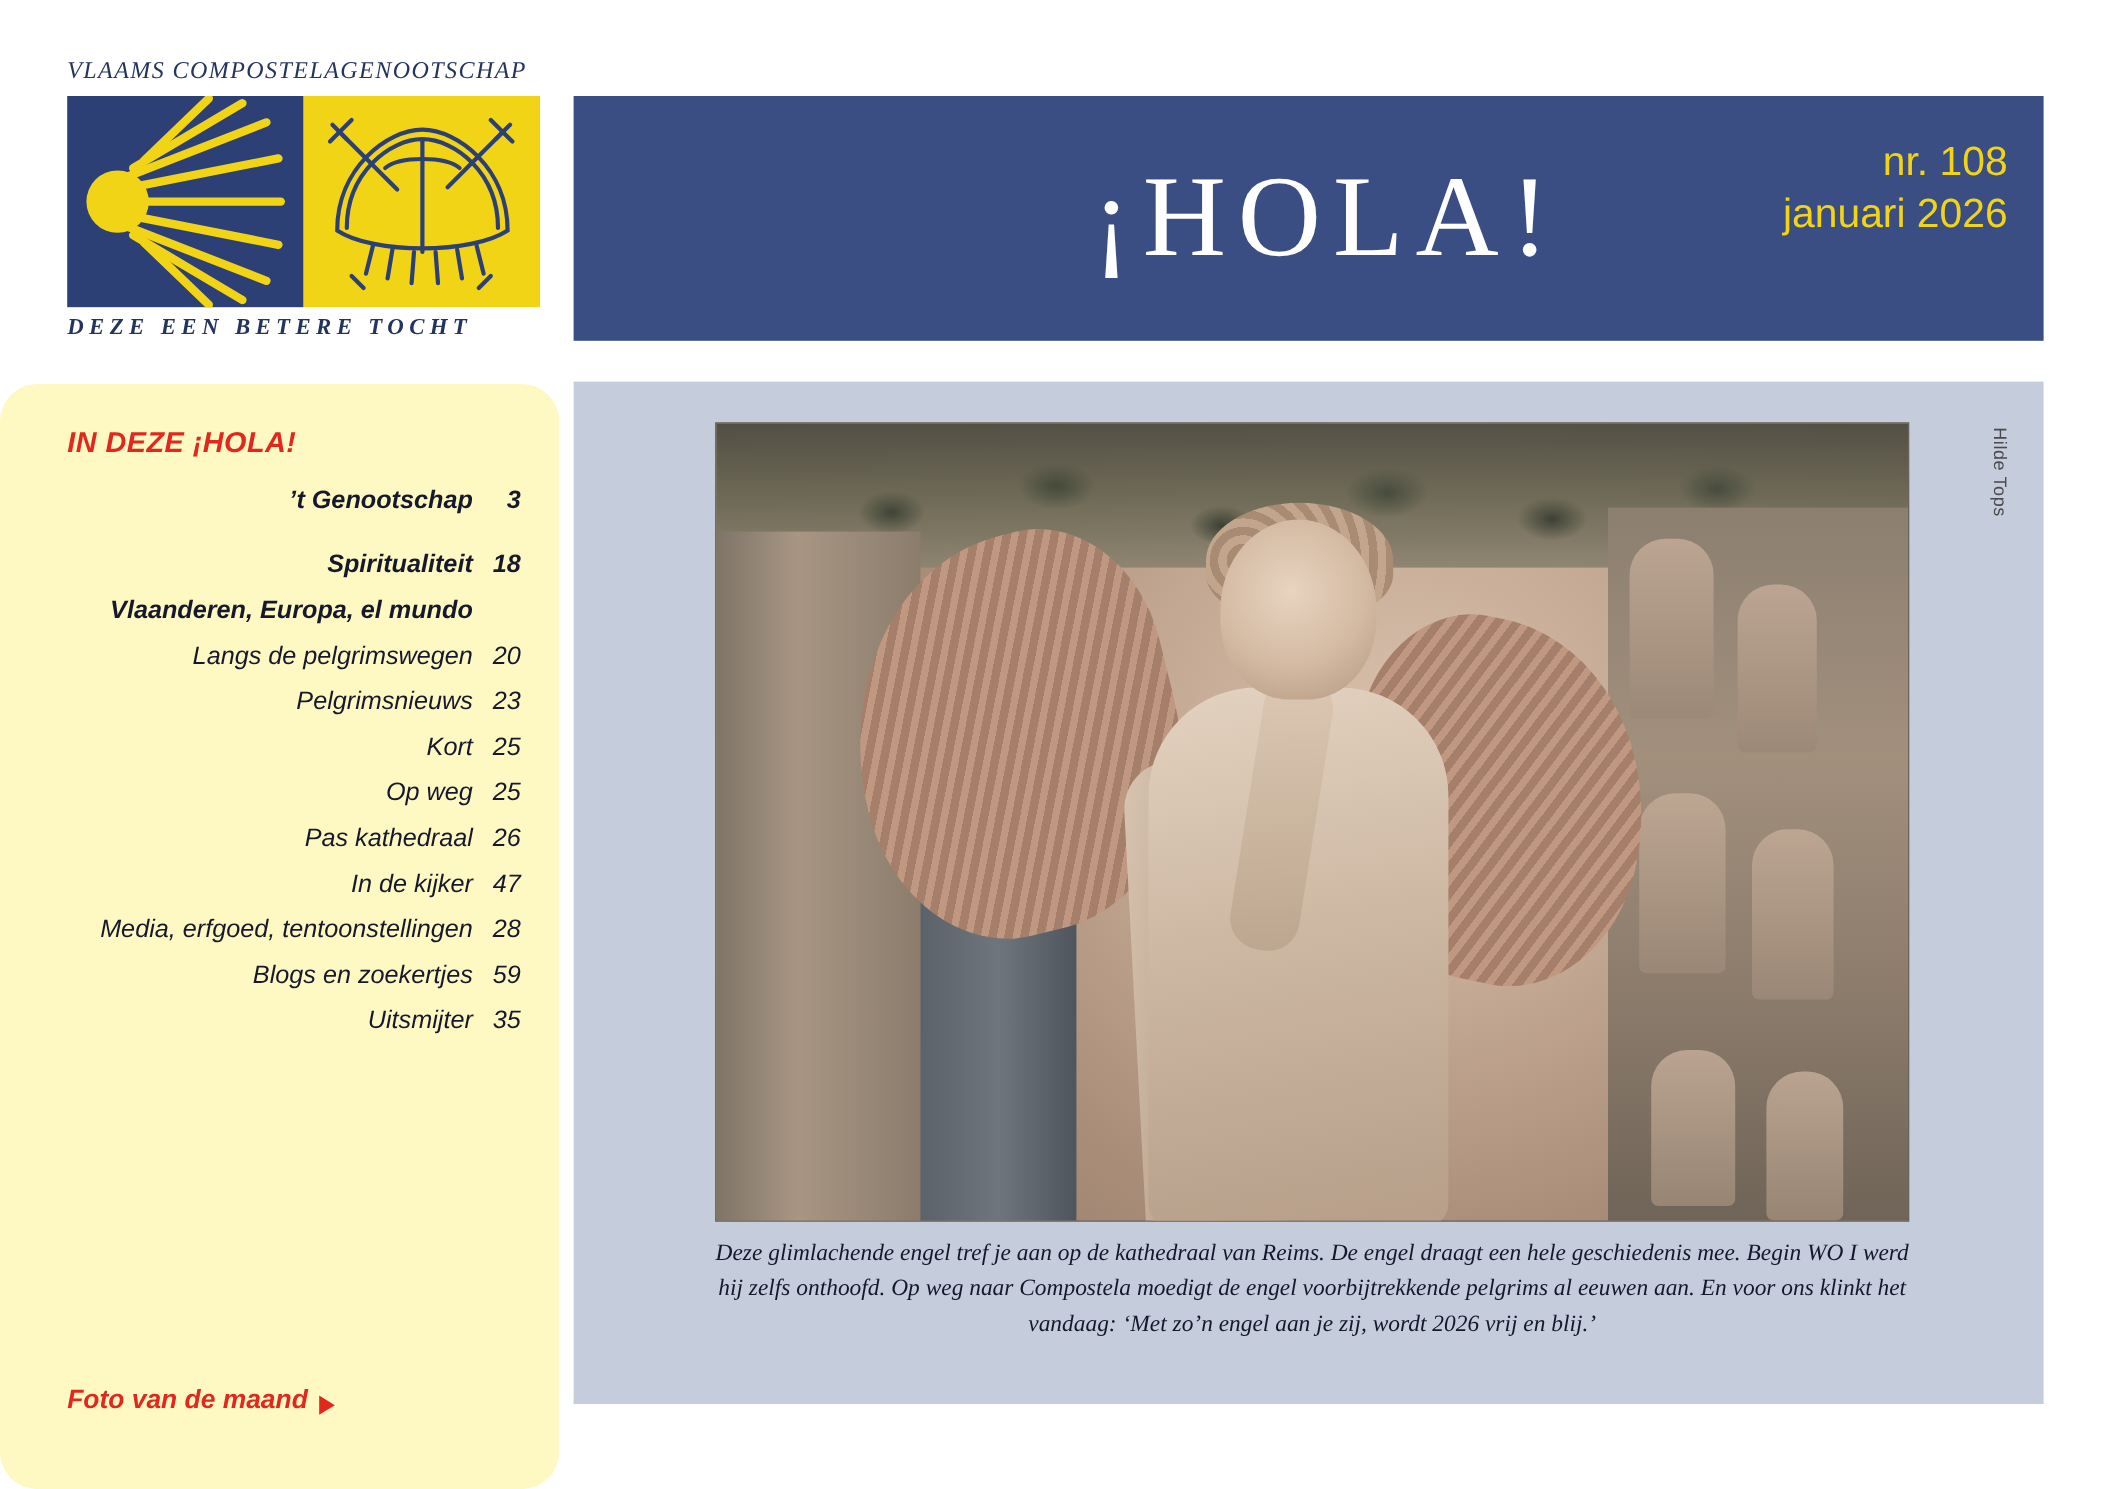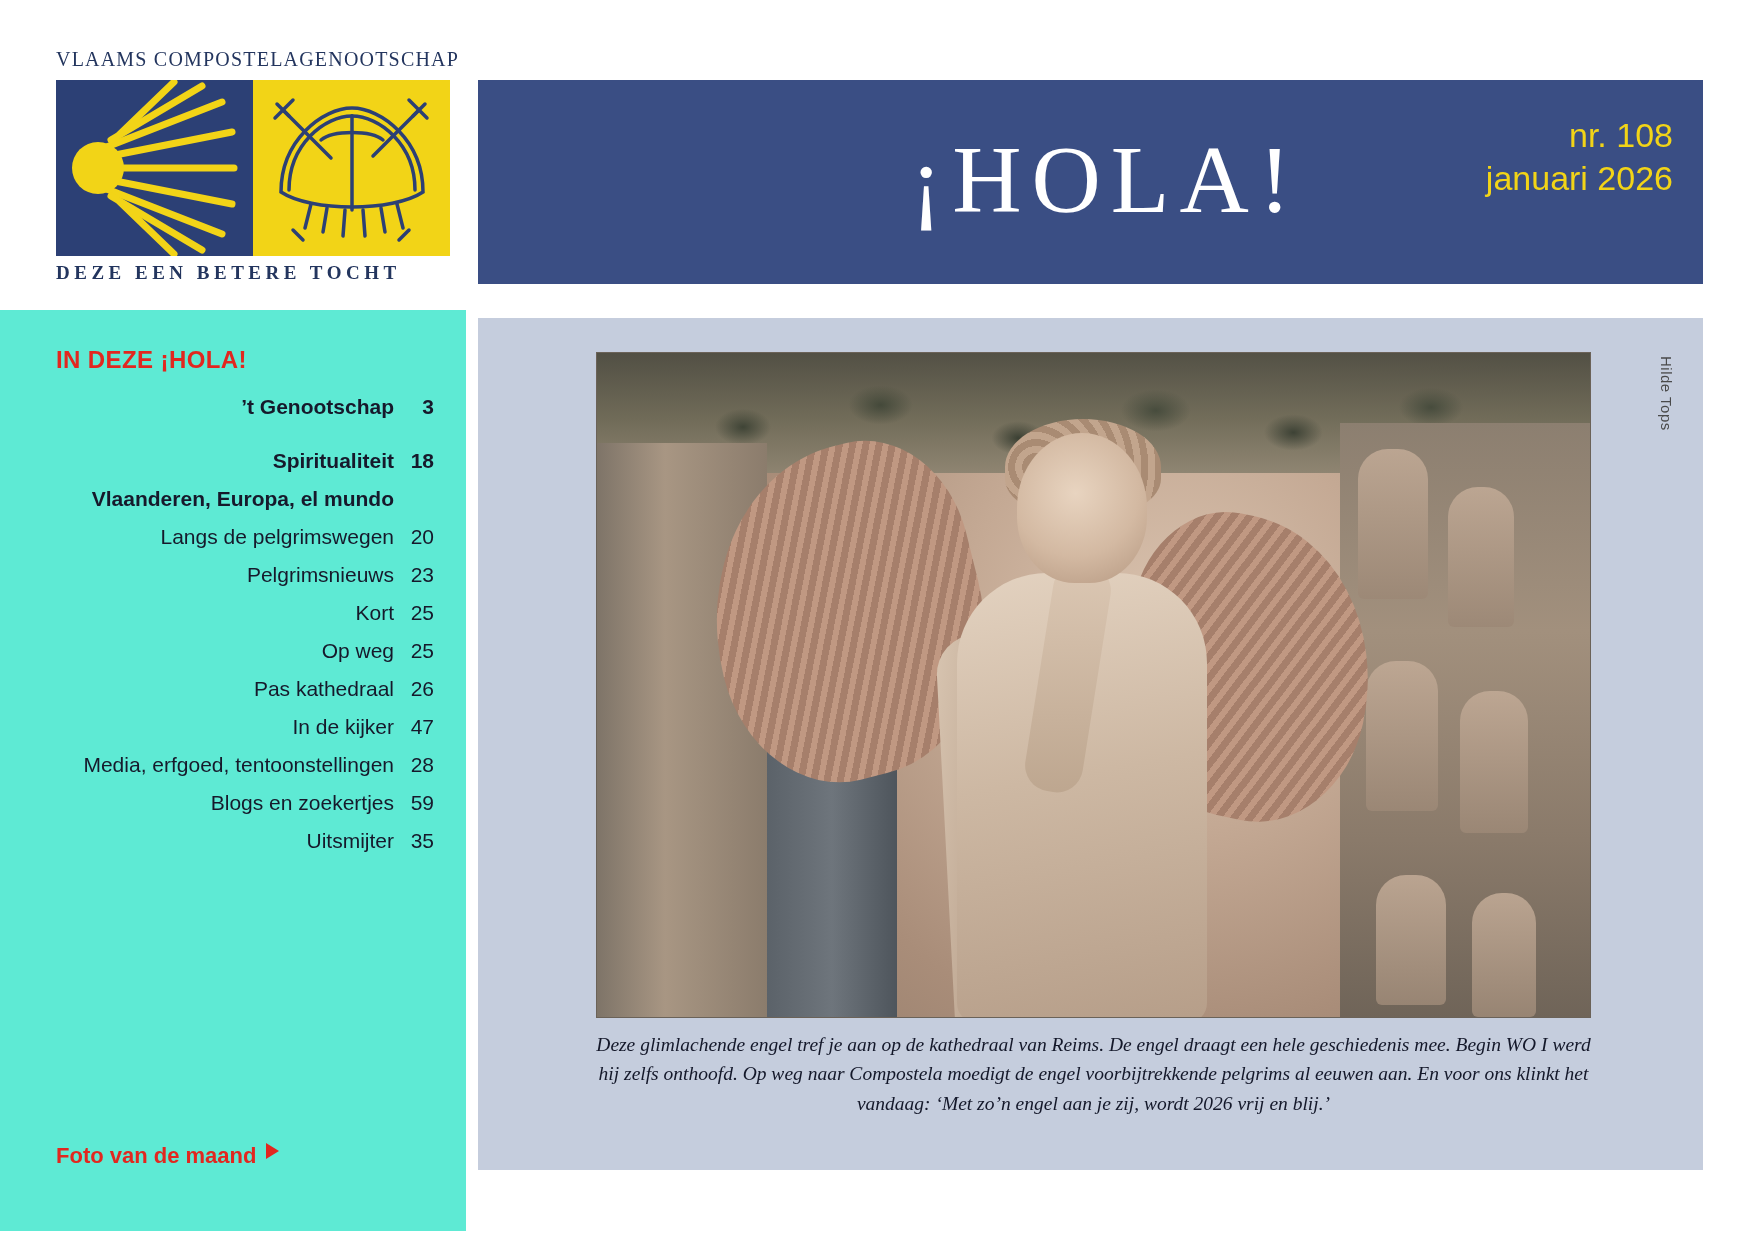--- a/index.html
+++ b/index.html
@@ -13,21 +13,21 @@
   .page {
     position: relative;
     width: 1754px; height: 1241px;
     background: #ffffff;
   }
 
   
   .left-col {
     position: absolute;
     left: 0; top: 0;
-    width: 428px; height: 1241px;
+    width: 428px; height: 1241px; font-style: italic;
   }
   .masthead {
     position: absolute;
     left: 0; top: 0;
     width: 466px; height: 320px;
     background: #ffffff;
   }
   .masthead-top-text {
     position: absolute;
     left: 56px; top: 48px;
@@ -60,23 +60,24 @@
     left: 56px; top: 262px;
     font-family: "Liberation Serif", serif;
     font-size: 19px;
     letter-spacing: 4.5px;
     color: #23355e;
     font-weight: 700;
   }
 
   .toc-panel {
     position: absolute;
-    left: 0; top: 310px;
+    left: 0; top: 320px;
     width: 466px; height: 921px;
-    background: #5eead4;
+    background: #fef9c3;
+    border-radius: 31px;
   }
   .toc-title {
     position: absolute;
     left: 56px; top: 36px;
     font-size: 24px;
     font-weight: bold;
     color: #e2271f;
     letter-spacing: 0.4px;
   }
   .toc-list {
@@ -97,21 +98,21 @@
   .toc-row.gap { margin-top: 16px; }
   .toc-page { min-width: 40px; text-align: right; }
 
   .foto-maand {
     position: absolute;
     left: 56px; bottom: 62px;
     font-size: 22px;
     font-weight: bold;
     color: #e2271f;
     display: flex;
-    align-items: flex-start;
+    align-items: flex-end;
     gap: 10px;
   }
   .tri {
     display: inline-block;
     width: 0; height: 0;
     border-left: 13px solid #e2271f;
     border-top: 8px solid transparent;
     border-bottom: 8px solid transparent;
   }
 

